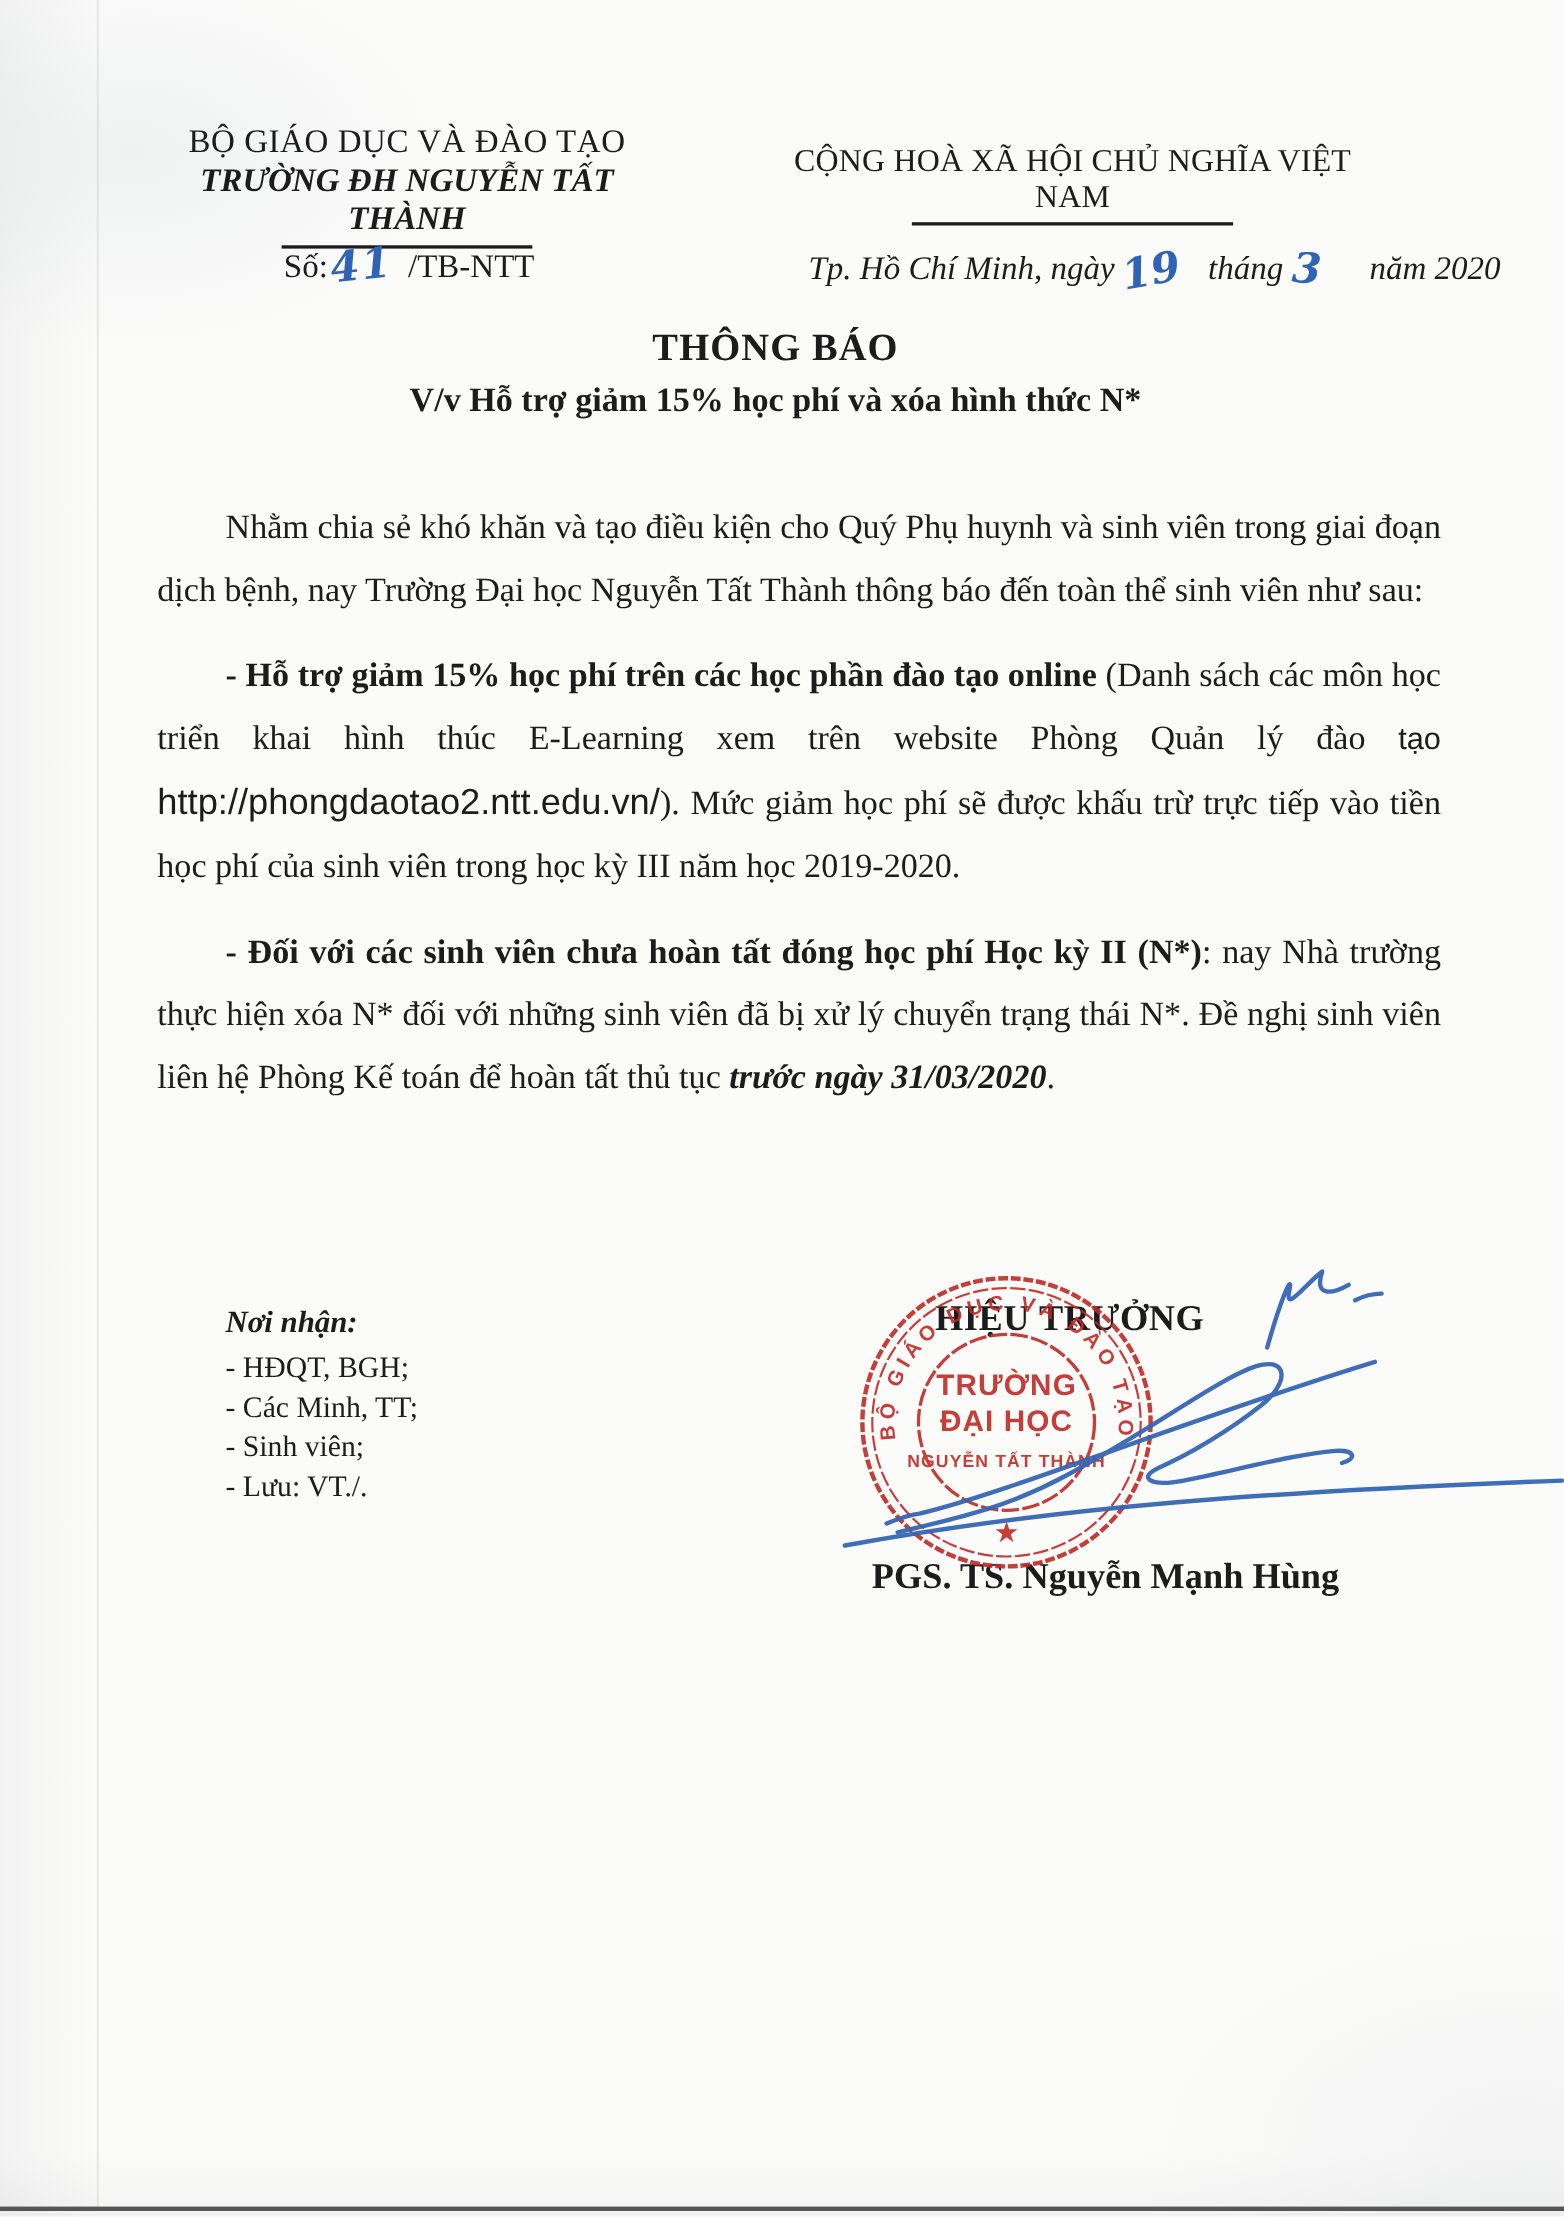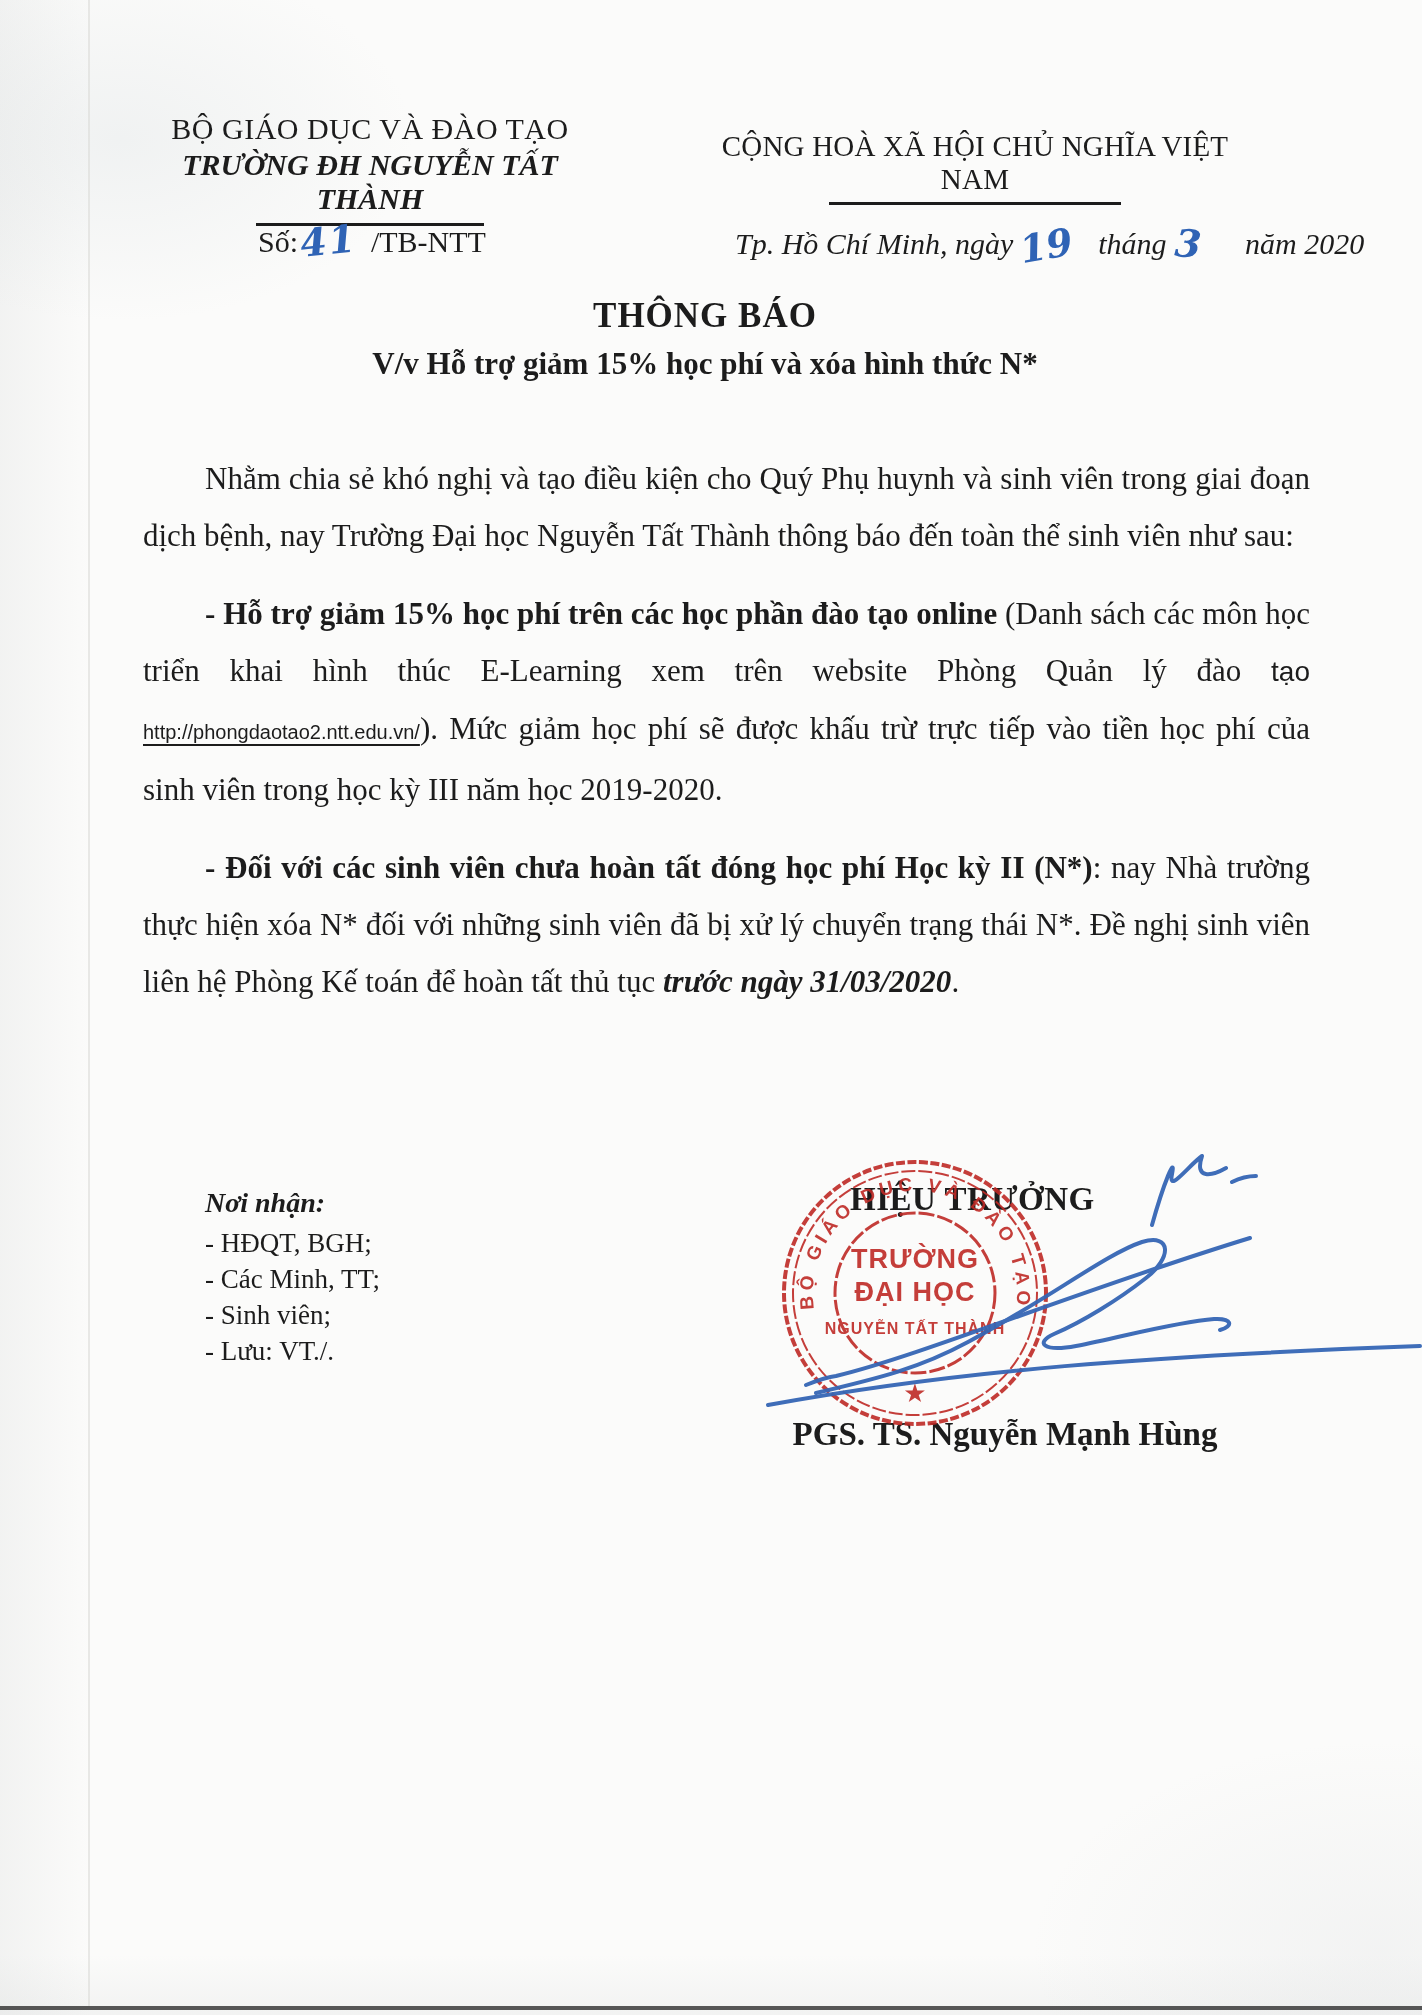--- a/index.html
+++ b/index.html
@@ -36,21 +36,21 @@
   .hand-41{transform:rotate(-6deg) translateY(2px);letter-spacing:2px;margin:0 14px 0 2px;}
   .hand-19{transform:rotate(-10deg) translateY(5px);margin:0 26px 0 6px;}
   .hand-3{transform:rotate(4deg) translateY(3px);margin:0 44px 0 8px;}
 
   .doc-title{left:100px;top:296px;width:1210px;font-size:35px;font-weight:bold;letter-spacing:1px;}
   .doc-subtitle{left:100px;top:346px;width:1210px;font-size:31px;font-weight:bold;}
 
   .body-text{left:143px;top:450px;width:1167px;font-size:31px;line-height:57px;
              text-align:justify;}
   .body-text p{margin:0 0 21px 0;text-indent:62px;}
-  .link-sans{font-family:"Liberation Sans",sans-serif;font-size:20px;text-decoration:underline;
+  .link-sans{font-family:"Liberation Sans",sans-serif;font-size:33px;
              color:#1c1c1c;text-underline-offset:5px;}
   .word-sans{font-family:"Liberation Sans",sans-serif;font-size:28px;}
 
   .recipients{left:205px;top:1185px;font-size:27px;line-height:36px;}
   .recipients .rt{font-weight:bold;font-style:italic;font-size:28px;margin-bottom:4px;}
 
   .rector-title{left:850px;top:1181px;width:330px;font-size:33px;font-weight:bold;
                 letter-spacing:.5px;white-space:nowrap;z-index:1;}
   .rector-name{left:790px;top:1416px;width:430px;font-size:33px;font-weight:bold;z-index:1;}
 
@@ -80,21 +80,21 @@
 </div>
 
 <div class="abs date-line">
   <span>Tp. Hồ Chí Minh, ngày</span><span class="hand hand-19">19</span><span>tháng</span><span class="hand hand-3">3</span><span>năm 2020</span>
 </div>
 
 <div class="abs doc-title center">THÔNG BÁO</div>
 <div class="abs doc-subtitle center">V/v Hỗ trợ giảm 15% học phí và xóa hình thức N*</div>
 
 <div class="abs body-text">
-  <p><span>Nhằm chia sẻ khó nghị và tạo điều kiện cho Quý Phụ huynh và sinh viên trong giai đoạn dịch bệnh, nay Trường Đại học Nguyễn Tất Thành thông báo đến toàn thể sinh viên như sau:</span></p>
+  <p><span>Nhằm chia sẻ khó khăn và tạo điều kiện cho Quý Phụ huynh và sinh viên trong giai đoạn dịch bệnh, nay Trường Đại học Nguyễn Tất Thành thông báo đến toàn thể sinh viên như sau:</span></p>
   <p><span class="b">- Hỗ trợ giảm 15% học phí trên các học phần đào tạo online</span><span> (Danh sách các môn học triển khai hình thúc E-Learning xem trên website Phòng Quản lý đào </span><span class="word-sans">tạo</span> <a class="link-sans">http://phongdaotao2.ntt.edu.vn/</a><span>). Mức giảm học phí sẽ được khấu trừ trực tiếp vào tiền học phí của sinh viên trong học kỳ III năm học 2019-2020.</span></p>
   <p><span class="b">- Đối với các sinh viên chưa hoàn tất đóng học phí Học kỳ II (N*)</span><span>: nay Nhà trường thực hiện xóa N* đối với những sinh viên đã bị xử lý chuyển trạng thái N*. Đề nghị sinh viên liên hệ Phòng Kế toán để hoàn tất thủ tục </span><span class="b i">trước ngày 31/03/2020</span><span>.</span></p>
 </div>
 
 <div class="abs recipients">
   <div class="rt">Nơi nhận:</div>
   <div>- HĐQT, BGH;</div>
   <div>- Các Minh, TT;</div>
   <div>- Sinh viên;</div>
   <div>- Lưu: VT./.</div>

